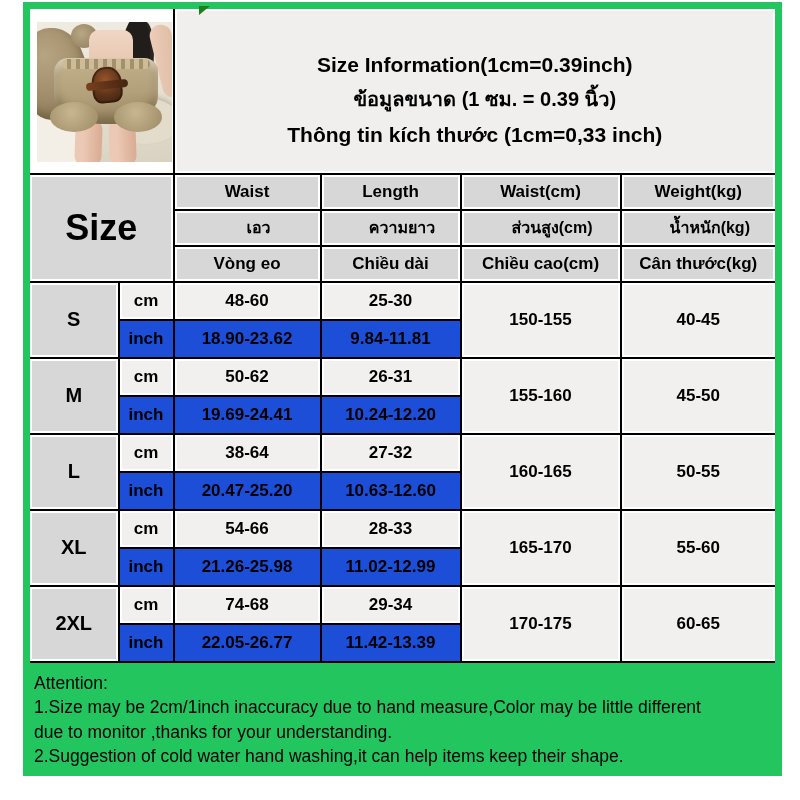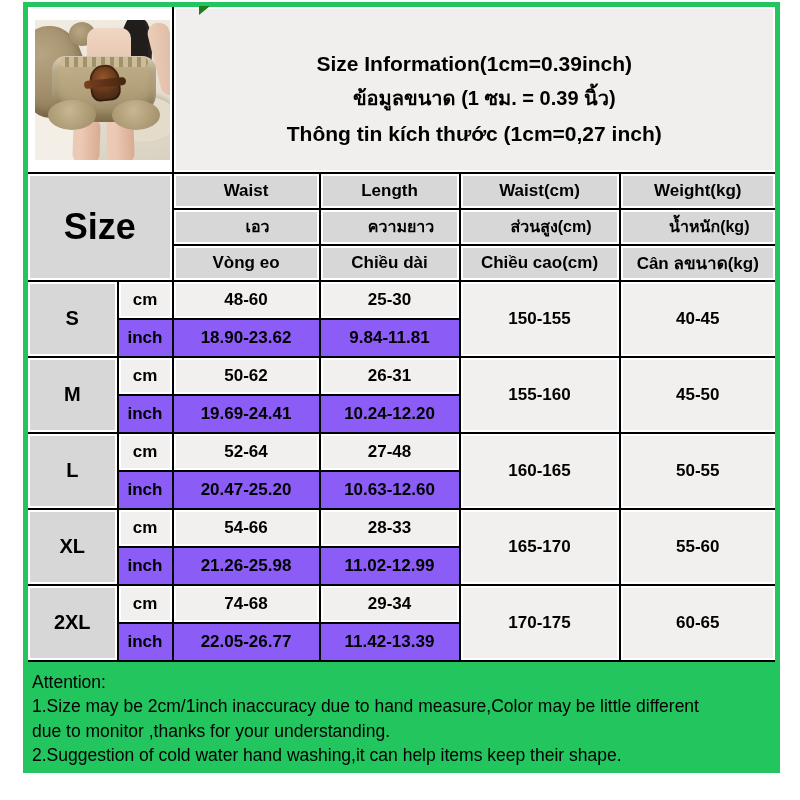--- a/index.html
+++ b/index.html
@@ -2,28 +2,28 @@
 <html><head>
 <meta charset="utf-8">
 <style>
   * { margin:0; padding:0; box-sizing:border-box; }
   html,body { width:800px; height:800px; background:#ffffff; overflow:hidden;
               font-family:"Liberation Sans","DejaVu Sans",sans-serif; color:#000; }
 
   .chart-wrap { position:absolute; left:23px; top:2px; }
 
   table.size-chart { border-collapse:collapse; table-layout:fixed; width:754px; height:572px;
-                     border:5px solid #22c55e; }
+                     border:7px solid #22c55e; }
   td { border:2px solid #000; text-align:center; vertical-align:middle;
        font-weight:bold; font-size:17px; overflow:hidden; }
 
   
   .g  { background:#d7d7d7; box-shadow:inset 0 0 0 2px #fff; }   
   .lg { background:#f1f0ee; box-shadow:inset 0 0 0 2px #fff; }   
-  .w  { background:#8b5cf6; }
+  .w  { background:#1d4ed8; }
 
   
   .c-img   { background:#ffffff; position:relative; }
   .c-title { background:#f0efee; box-shadow:inset 0 0 0 2px #fff; }
   .title-block { padding-top:18px; }
   .title-line  { font-size:21px; font-weight:bold; line-height:35px; }
   .title-line.th { font-size:20px;margin-left:20px; }
 
   
   .size-big { font-size:36px;margin-top:34px; }
@@ -119,21 +119,21 @@
             <div class="puff left"></div>
             <div class="puff right"></div>
             <div class="bear-applique"></div>
           </div>
         </div>
       </td>
       <td colspan="4" class="c-title">
         <div class="title-block">
           <div class="title-line">Size Information(1cm=0.39inch)</div>
           <div class="title-line th">ข้อมูลขนาด (1 ซม. = 0.39 นิ้ว)</div>
-          <div class="title-line">Thông tin kích thước (1cm=0,27 inch)</div>
+          <div class="title-line">Thông tin kích thước (1cm=0,33 inch)</div>
         </div>
       </td>
     </tr>
 
     <tr class="r-h">
       <td colspan="2" rowspan="3" class="g size-big">Size</td>
       <td class="g">Waist</td>
       <td class="g">Length</td>
       <td class="g">Waist(cm)</td>
       <td class="g">Weight(kg)</td>
@@ -141,21 +141,21 @@
     <tr class="r-h">
       <td class="g hdr-th">เอว</td>
       <td class="g hdr-th">ความยาว</td>
       <td class="g hdr-th">ส่วนสูง(cm)</td>
       <td class="g hdr-th">น้ำหนัก(kg)</td>
     </tr>
     <tr class="r-h">
       <td class="g">Vòng eo</td>
       <td class="g">Chiều dài</td>
       <td class="g">Chiều cao(cm)</td>
-      <td class="g">Cân ลขนาด(kg)</td>
+      <td class="g">Cân thước(kg)</td>
     </tr>
 
     <tr class="r-d">
       <td rowspan="2" class="g sz">S</td>
       <td class="lg unit">cm</td>
       <td class="lg">48-60</td>
       <td class="lg">25-30</td>
       <td rowspan="2" class="lg">150-155</td>
       <td rowspan="2" class="lg">40-45</td>
     </tr>
@@ -175,22 +175,22 @@
     </tr>
     <tr class="r-d">
       <td class="w unit">inch</td>
       <td class="w">19.69-24.41</td>
       <td class="w">10.24-12.20</td>
     </tr>
 
     <tr class="r-d">
       <td rowspan="2" class="g sz">L</td>
       <td class="lg unit">cm</td>
-      <td class="lg">52-64</td>
-      <td class="lg">27-48</td>
+      <td class="lg">38-64</td>
+      <td class="lg">27-32</td>
       <td rowspan="2" class="lg">160-165</td>
       <td rowspan="2" class="lg">50-55</td>
     </tr>
     <tr class="r-d">
       <td class="w unit">inch</td>
       <td class="w">20.47-25.20</td>
       <td class="w">10.63-12.60</td>
     </tr>
 
     <tr class="r-d">

